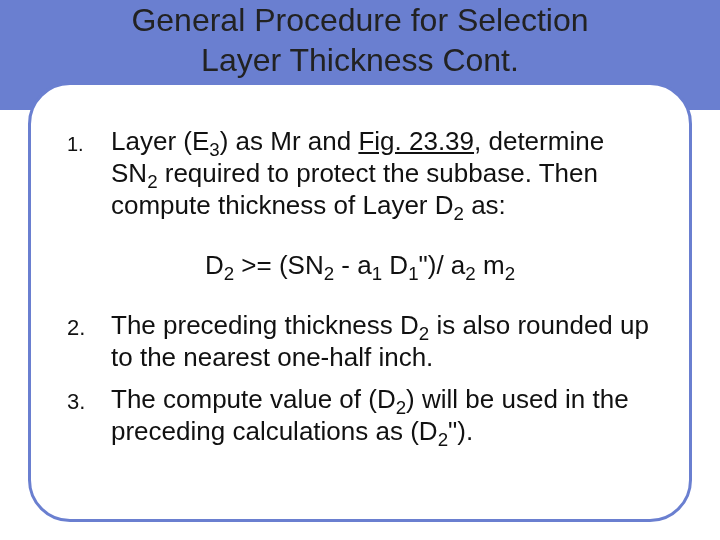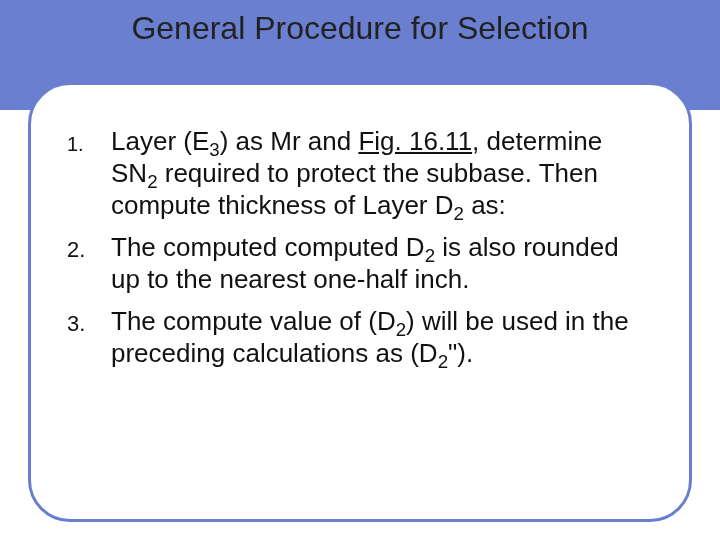--- a/index.html
+++ b/index.html
@@ -28,21 +28,21 @@
   .title-band .underline {
     position: absolute;
     left: 110px;
     top: 96px;
     width: 500px;
     height: 3px;
     background: #2a3b8f;
   }
   .title-text {
     position: absolute;
-    top: 8px;
+    top: 0;
     left: 0;
     width: 720px;
     text-align: center;
     color: #222;
     font-size: 32px;
     line-height: 40px;
   }
   .card {
     position: absolute;
     top: 82px;
@@ -93,44 +93,48 @@
   }
 </style>
 </head>
 <body>
 
 <div class="slide">
 
   <div class="title-band">
     <div class="title-text">
       <span>General Procedure for Selection</span><br>
+      <span>Layer Thickness Cont.</span>
     </div>
     <div class="underline"></div>
   </div>
 
   <div class="card">
     <div class="content">
       <ol class="custom">
 
         <li>
           <span class="num small">1.</span>
           <span class="body">
-            <span>Layer (E</span><sub>3</sub><span>) as Mr and </span><span style="text-decoration:underline;">Fig. 16.11</span><span>, determine SN</span><sub>2</sub><span> required to protect the subbase. Then compute thickness of Layer D</span><sub>2</sub><span> as:</span>
+            <span>Layer (E</span><sub>3</sub><span>) as Mr and </span><span style="text-decoration:underline;">Fig. 23.39</span><span>, determine SN</span><sub>2</sub><span> required to protect the subbase. Then compute thickness of Layer D</span><sub>2</sub><span> as:</span>
           </span>
         </li>
 
       </ol>
 
+      <div class="formula">
+        <span>D</span><sub>2</sub><span> &gt;= (SN</span><sub>2</sub><span> - a</span><sub>1</sub><span> D</span><sub>1</sub><span>")/ a</span><sub>2</sub><span> m</span><sub>2</sub>
+      </div>
 
       <ol class="custom">
 
         <li>
           <span class="num">2.</span>
           <span class="body">
-            <span>The computed computed D</span><sub>2</sub><span> is also rounded up to the nearest one-half inch.</span>
+            <span>The preceding thickness D</span><sub>2</sub><span> is also rounded up to the nearest one-half inch.</span>
           </span>
         </li>
 
         <li>
           <span class="num">3.</span>
           <span class="body">
             <span>The compute value of (D</span><sub>2</sub><span>) will be used in the preceding calculations as (D</span><sub>2</sub><span>").</span>
           </span>
         </li>
 

